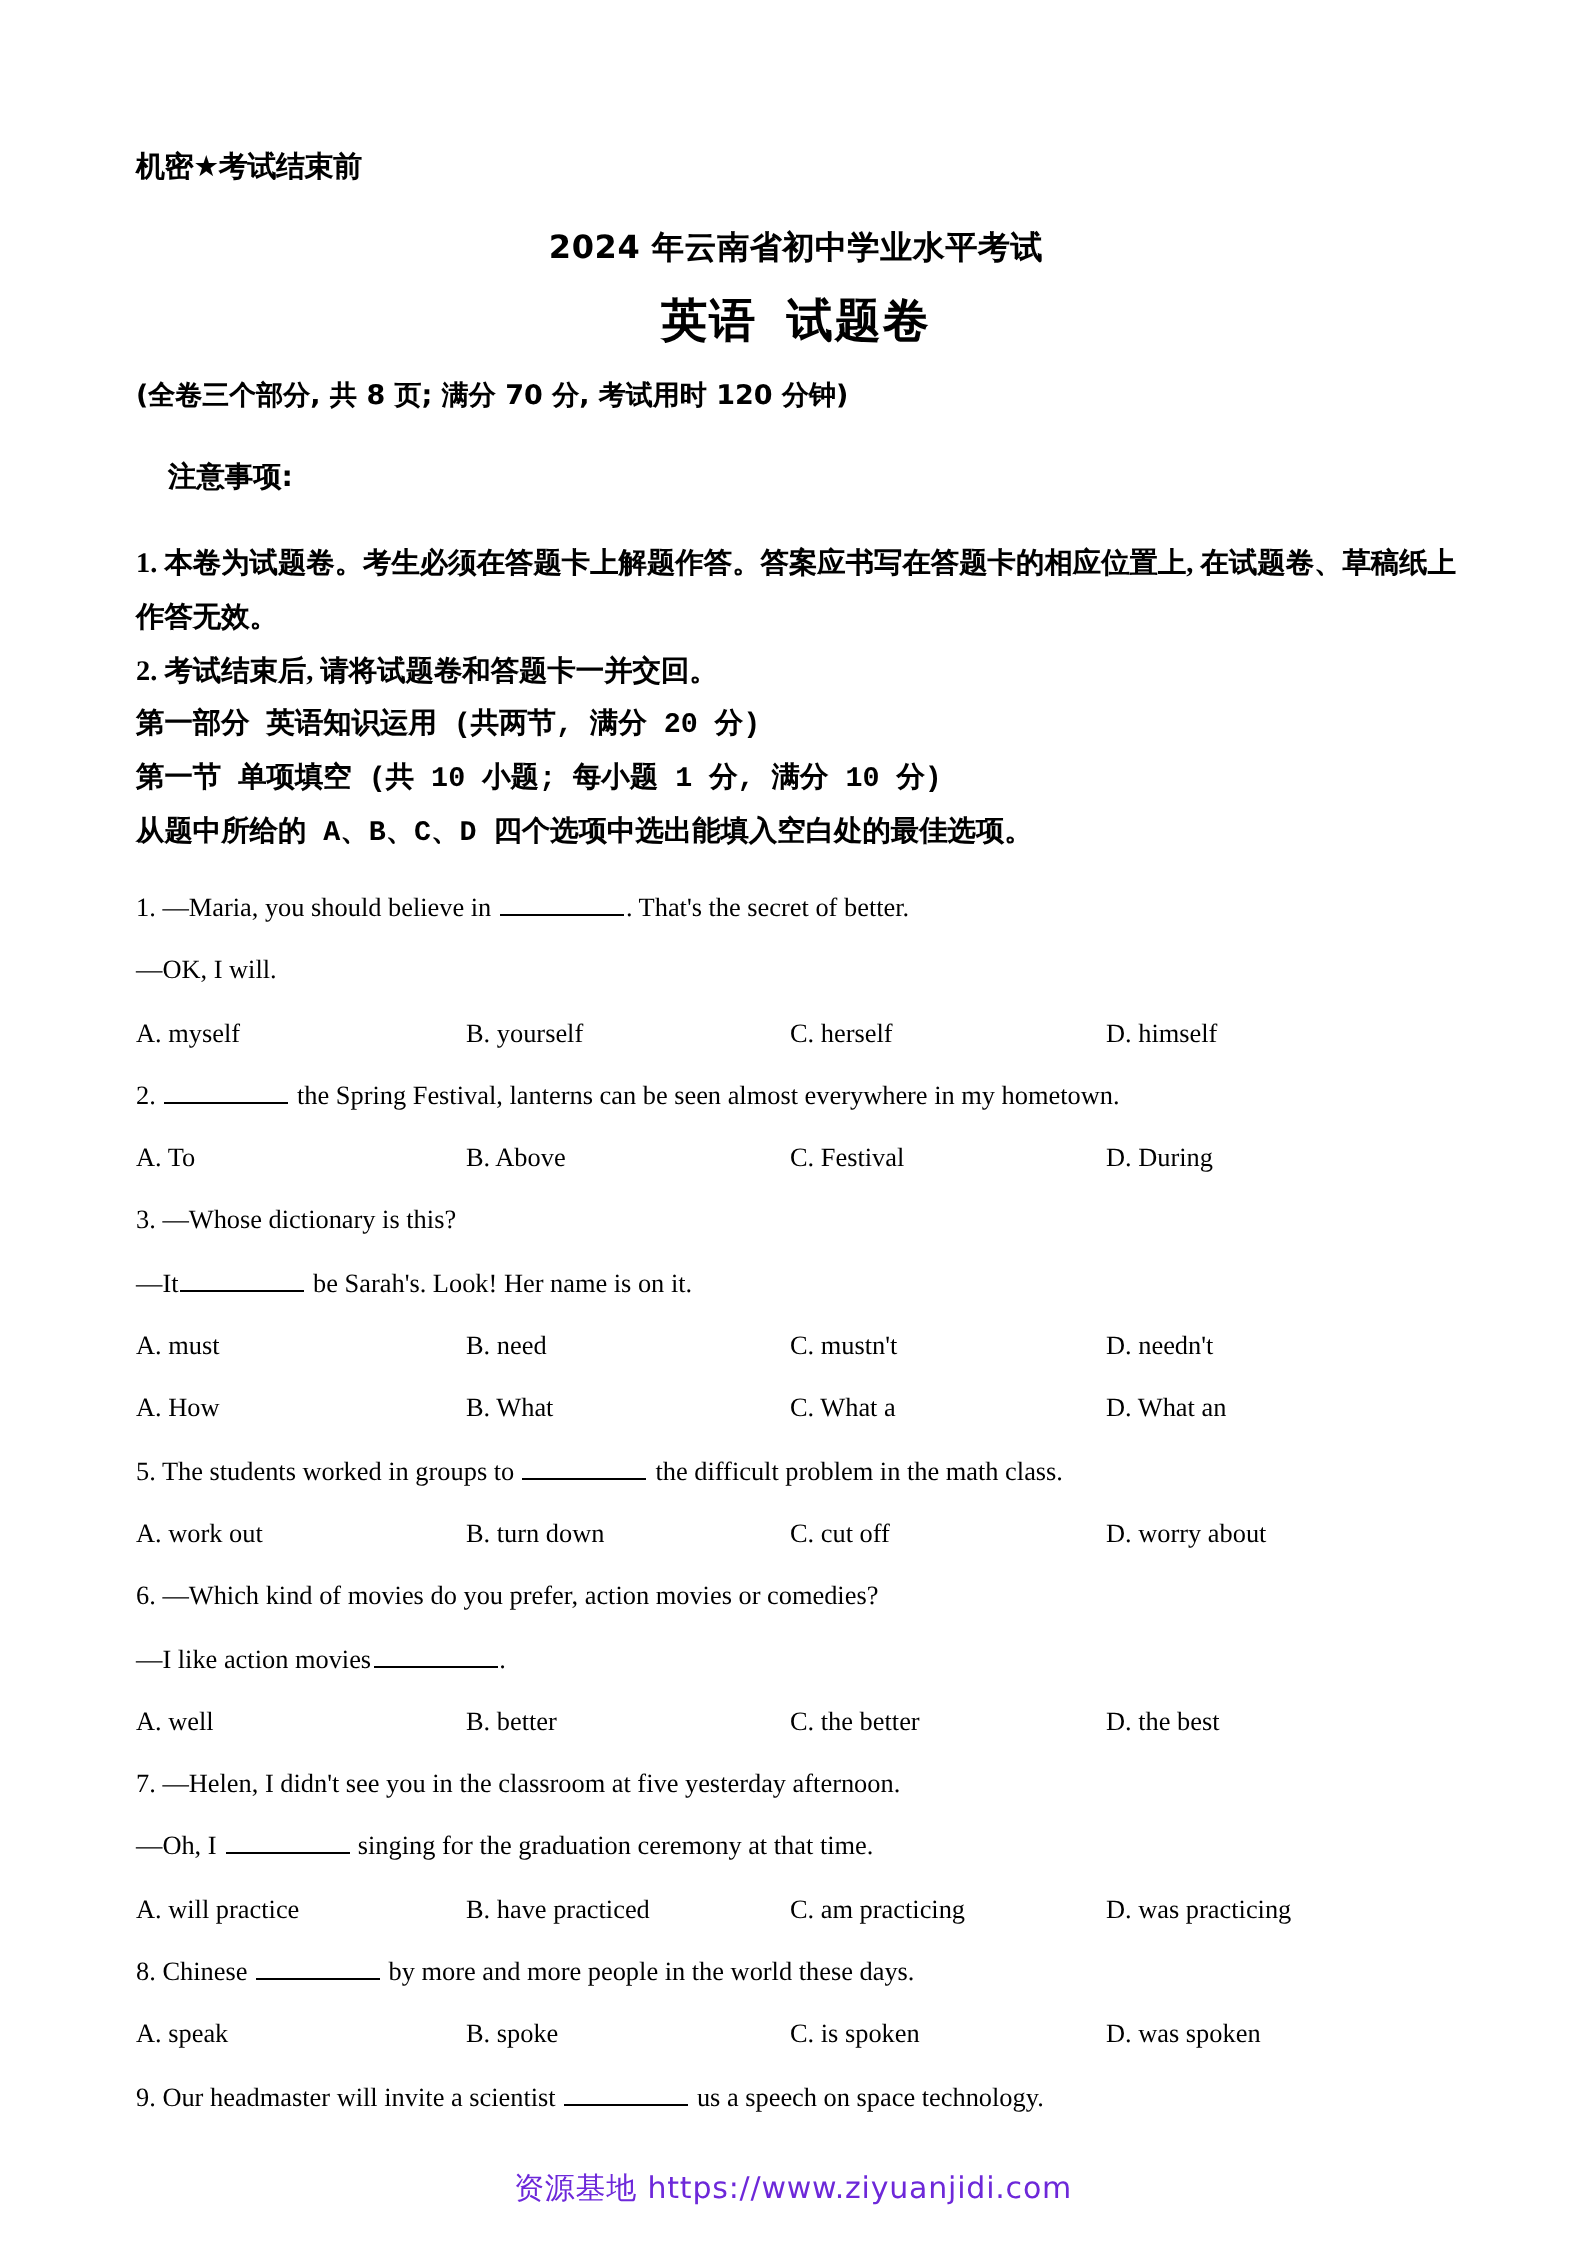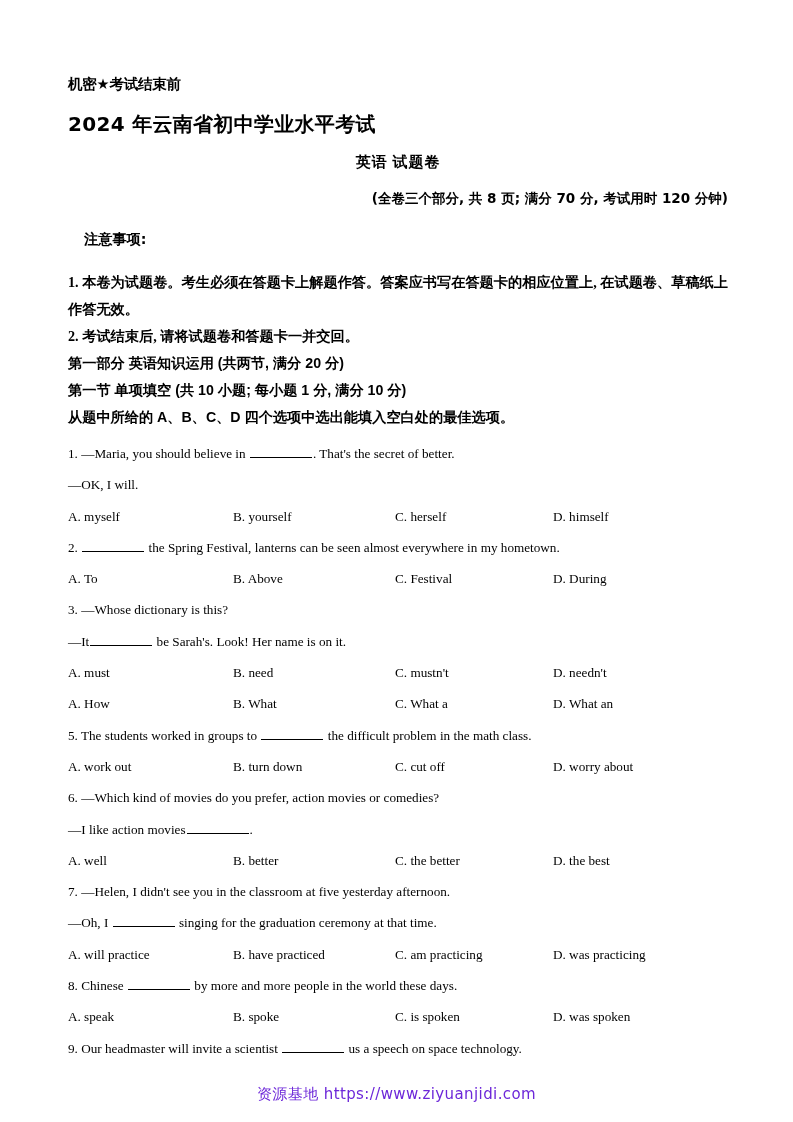--- a/index.html
+++ b/index.html
@@ -31,39 +31,39 @@
   
   .confidential {
     font-family: "DejaVu Sans", "Liberation Sans", sans-serif;
     font-weight: bold;
     font-size: 14.5px;
     line-height: 22px;
     letter-spacing: -0.2px;
     margin: 0 0 14px 0;
   }
   .main-title {
-    text-align: left;
-    font-family: "DejaVu Sans", "Liberation Sans", sans-serif;
-    font-weight: bold;
-    font-size: 20px;
+    text-align: center;
+    font-family: "DejaVu Sans", "Liberation Sans", sans-serif;
+    font-weight: bold;
+    font-size: 16px;
     line-height: 30px;
     margin: 0 0 9px 0;
     letter-spacing: 0.3px;
   }
   .sub-title {
     text-align: center;
-    font-family: Liberation Serif, serif;
-    font-weight: bold;
-    font-size: 15px;
+    font-family: Liberation Mono, monospace;
+    font-weight: bold;
+    font-size: 23px;
     line-height: 28px;
     margin: 0 0 10px 0;
     letter-spacing: 1px;
   }
   .paper-meta {
-    text-align: right;
+    text-align: left;
     font-family: "DejaVu Sans", "Liberation Sans", sans-serif;
     font-weight: bold;
     font-size: 13.5px;
     line-height: 24px;
     margin: 0 0 9px 0;
   }
 
   
   .notice-heading {
     font-family: "DejaVu Sans", "Liberation Sans", sans-serif;
@@ -75,21 +75,21 @@
   .notice-line {
     font-family: Liberation Serif, serif;
     font-weight: bold;
     font-size: 14.2px;
     line-height: 27px;
     margin: 0;
     text-align: justify;
     text-justify: inter-ideograph;
   }
   .section-line {
-    font-family: Liberation Sans, sans-serif;
+    font-family: Liberation Mono, monospace;
     font-weight: bold;
     font-size: 14.2px;
     line-height: 27px;
     margin: 0;
   }
 
   
   .questions {
     margin-top: 7px;
   }

